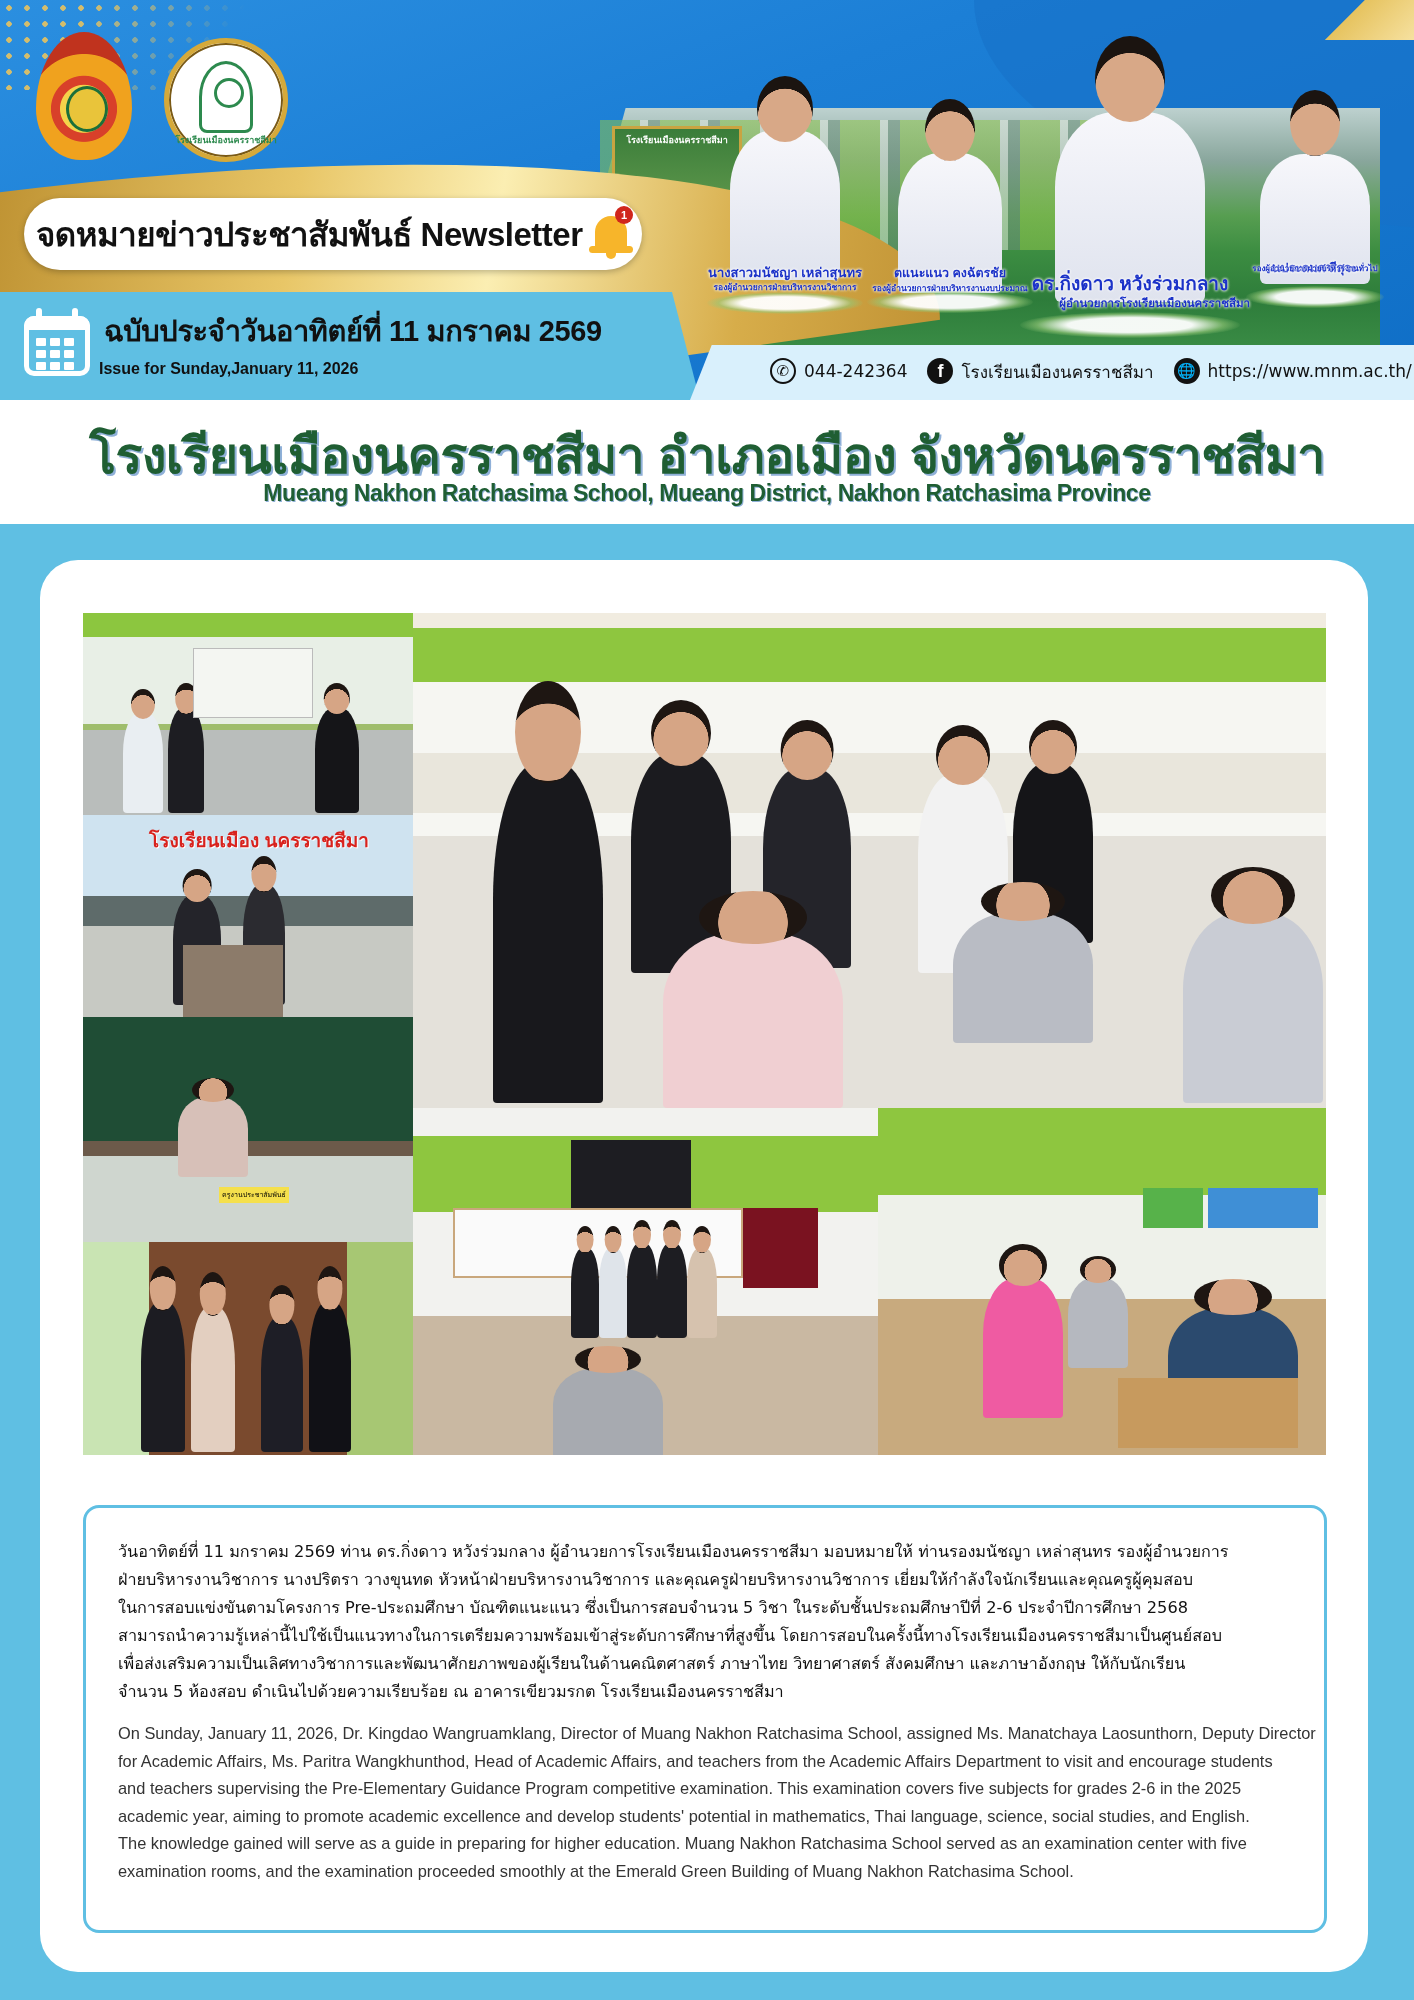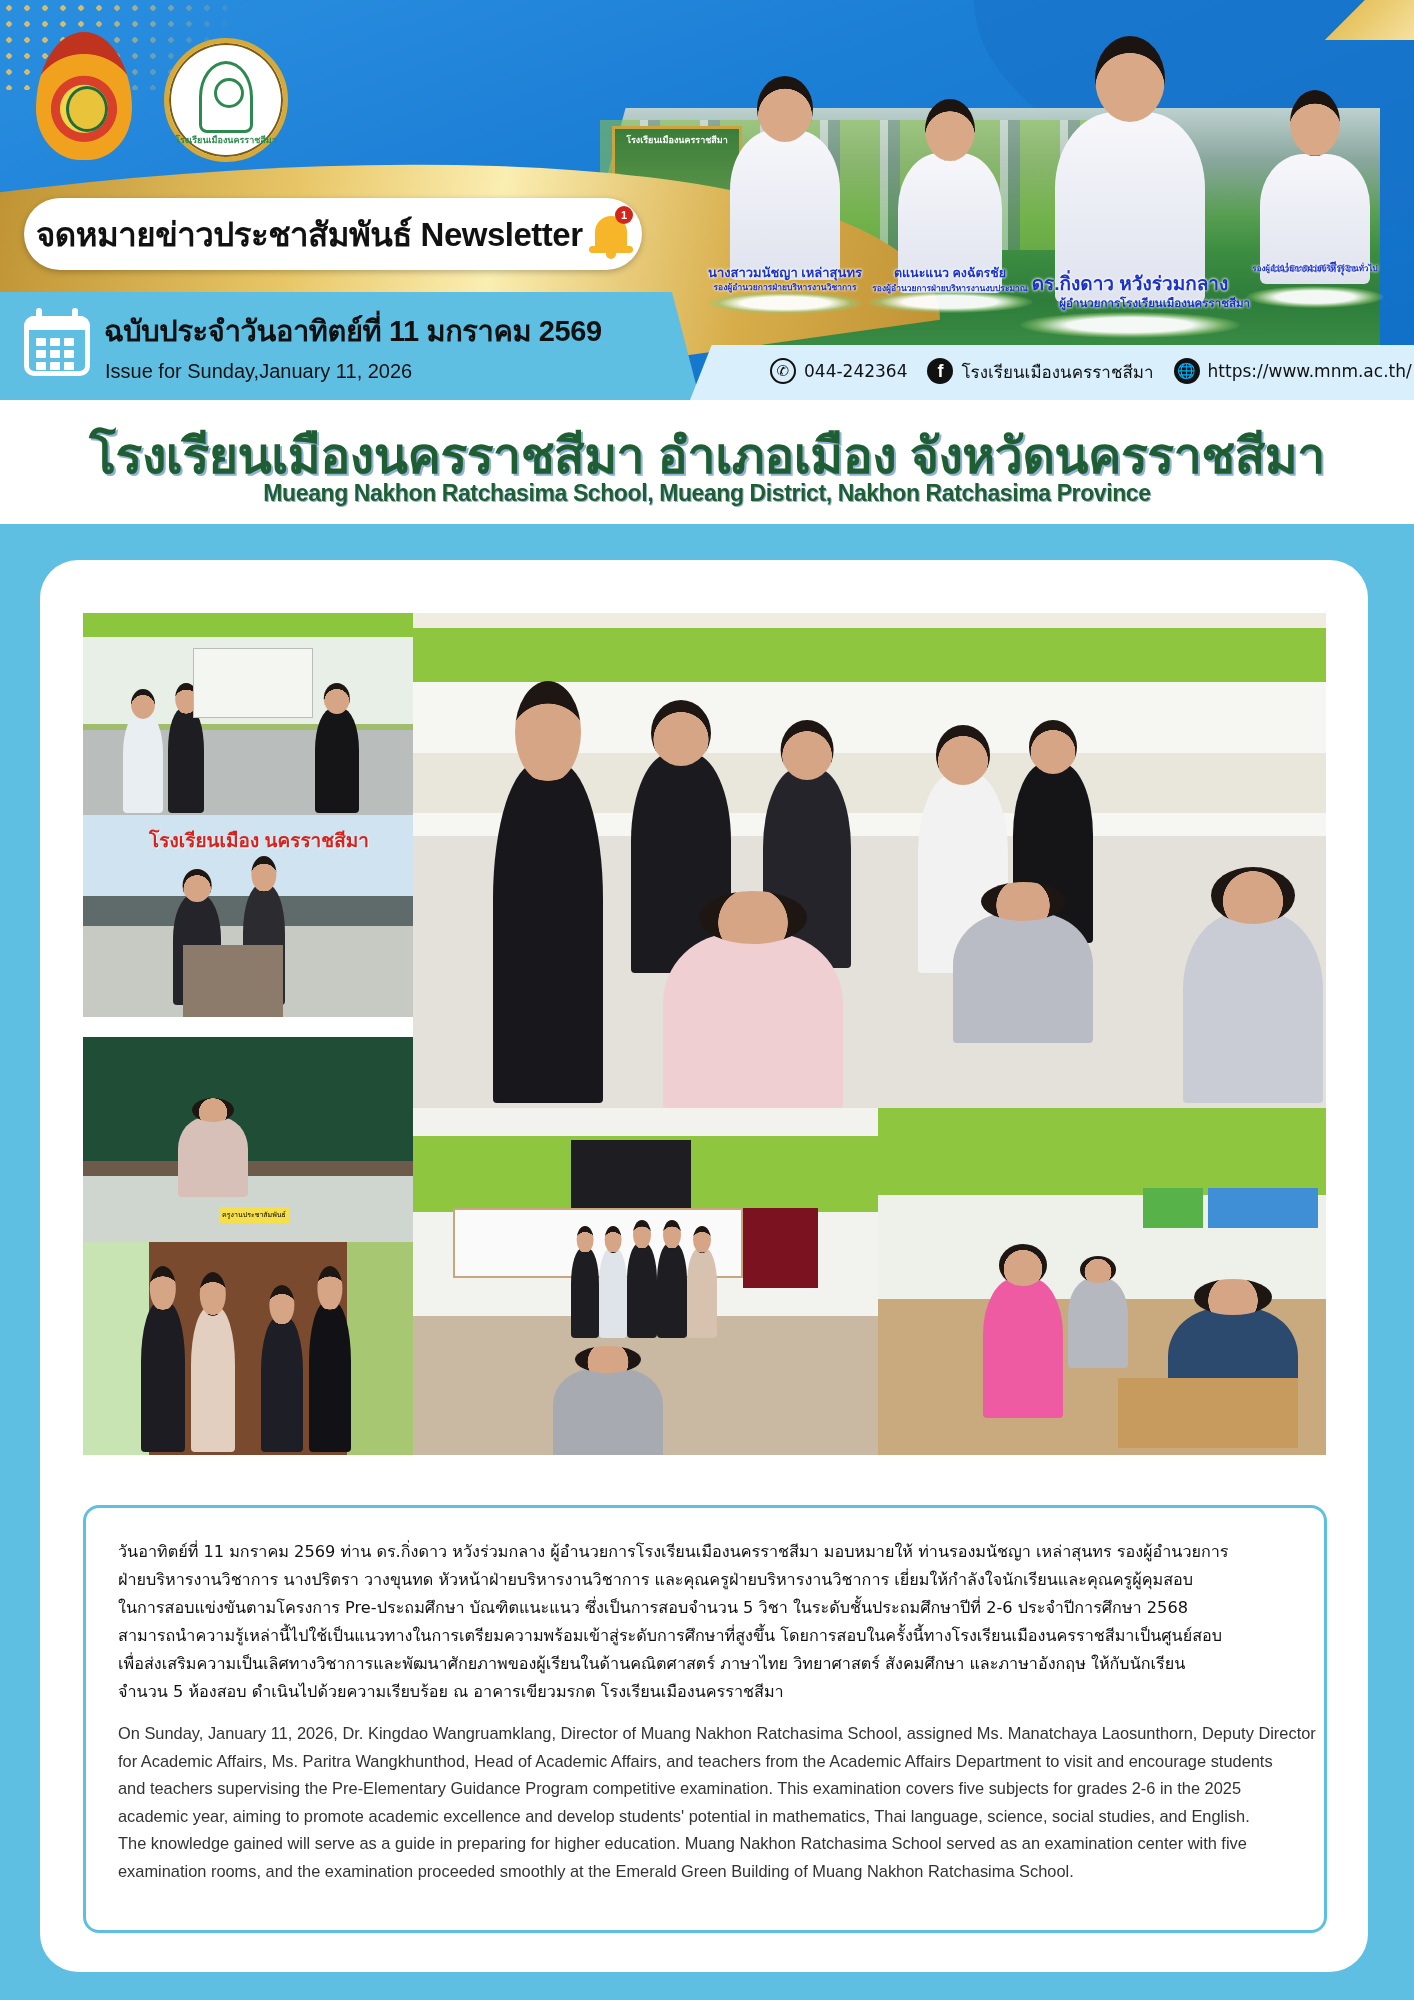--- a/index.html
+++ b/index.html
@@ -64,22 +64,22 @@
     clip-path: polygon(3% 0, 100% 0, 100% 100%, 0 100%); }
   .cal-icon { position: absolute; left: 24px; top: 308px; width: 66px; height: 70px; }
   .cal-icon .frame { position: absolute; left: 0; top: 8px; width: 66px; height: 60px; border: 5px solid #fff; border-radius: 10px; }
   .cal-icon .topbar { position: absolute; left: 0; top: 8px; width: 66px; height: 14px; background: #fff; border-radius: 10px 10px 0 0; }
   .cal-icon .ring { position: absolute; top: 0; width: 6px; height: 16px; background: #fff; border-radius: 3px; }
   .cal-icon .grid { position: absolute; left: 12px; top: 30px; width: 42px; height: 30px;
     background-image: linear-gradient(#fff, #fff); display: grid; grid-template-columns: repeat(3, 10px); gap: 4px; background: none; }
   .cal-icon .grid i { display: block; width: 10px; height: 8px; background: #fff; border-radius: 1px; }
   .date-th { position: absolute; left: 104px; top: 308px; font-family: "Liberation Sans", sans-serif; font-weight: bold;
     font-size: 29px; color: #111; white-space: nowrap; letter-spacing: -0.4px; }
-  .date-en { position: absolute; left: 105px; top: 360px; font-family: "Liberation Sans", sans-serif; font-weight: normal;
-    font-size: 20px; color: #111; white-space: nowrap; }
+  .date-en { position: absolute; left: 99px; top: 360px; font-family: "Liberation Sans", sans-serif; font-weight: bold;
+    font-size: 16px; color: #111; white-space: nowrap; }
 
   .contacts { position: absolute; left: 770px; top: 356px; height: 30px; display: flex; align-items: center; gap: 8px;
     font-family: "DejaVu Sans", sans-serif; font-size: 17px; color: #111; white-space: nowrap; }
   .ci { width: 26px; height: 26px; border-radius: 50%; display: inline-flex; align-items: center; justify-content: center; font-size: 15px; }
   .ci.phone { border: 2px solid #111; color: #111; }
   .ci.fb { background: #111; color: #fff; font-weight: bold; font-family: "Liberation Sans", sans-serif; font-size: 18px; }
   .ci.web { background: #111; color: #fff; font-size: 15px; }
   .contacts .sep { width: 4px; }
 
   
@@ -107,21 +107,21 @@
   .card { position: absolute; left: 40px; top: 560px; width: 1328px; height: 1412px; background: #fff; border-radius: 38px; }
 
   .photo { position: absolute; overflow: hidden; }
   .photo .cap { position: absolute; font-family: "Liberation Sans", sans-serif; font-weight: bold; color: #d8221d;
     text-shadow: 1px 1px 0 #fff; white-space: nowrap; }
   .p1 { left: 83px; top: 613px; width: 330px; height: 202px;
     background: linear-gradient(180deg, #8cc63f 0 12%, #e8efe6 12% 55%, #9fbd6c 55% 58%, #b9bdbb 58% 100%); }
   .p2 { left: 83px; top: 815px; width: 330px; height: 202px;
     background: linear-gradient(180deg, #cfe3f0 0 40%, #5e6b6a 40% 55%, #c7c9c3 55% 100%); }
   .p3 { left: 83px; top: 1017px; width: 330px; height: 225px;
-    background: linear-gradient(180deg, #1f4d35 0 55%, #6c5a4a 55% 62%, #cfd6cf 62% 100%); margin-top: 20px; }
+    background: linear-gradient(180deg, #1f4d35 0 55%, #6c5a4a 55% 62%, #cfd6cf 62% 100%); }
   .p4 { left: 83px; top: 1242px; width: 330px; height: 213px;
     background: linear-gradient(90deg, #c9e4b3 0 20%, #7a4a2e 20% 80%, #a7c773 80% 100%); }
   .p5 { left: 413px; top: 613px; width: 913px; height: 495px;
     background: linear-gradient(180deg, #f1ece0 0 3%, #8ec63f 3% 14%, #f6f6f2 14% 45%, #e4e1da 45% 100%); }
   .p6 { left: 413px; top: 1108px; width: 465px; height: 347px;
     background: linear-gradient(180deg, #f2f2ef 0 8%, #8ec63f 8% 30%, #f2f2ef 30% 60%, #c9b8a2 60% 100%); }
   .p7 { left: 878px; top: 1108px; width: 448px; height: 347px;
     background: linear-gradient(180deg, #8ec63f 0 25%, #eef1ea 25% 55%, #c8aa7e 55% 100%); }
   .person { position: absolute; border-radius: 40% 40% 4px 4px; }
   .person::before { content: ""; position: absolute; left: 50%; top: -24%; width: 60%; height: 30%; transform: translateX(-50%);

